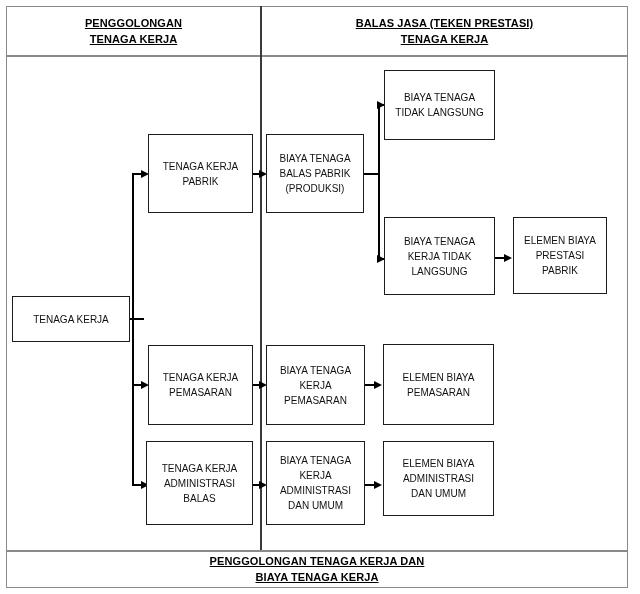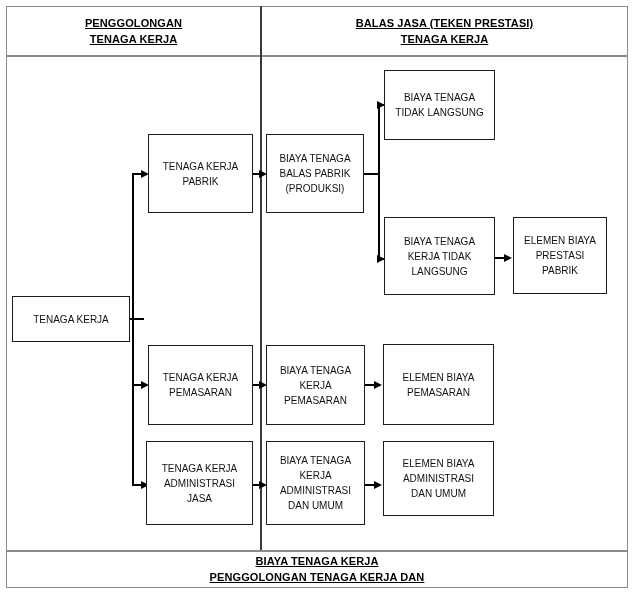--- a/index.html
+++ b/index.html
@@ -196,21 +196,21 @@
     <div>
       <span>TENAGA KERJA</span>
       <span>PEMASARAN</span>
     </div>
   </div>
 
   <div class="box" style="left:146px; top:441px; width:107px; height:84px;">
     <div>
       <span>TENAGA KERJA</span>
       <span>ADMINISTRASI</span>
-      <span>JASA</span>
+      <span>BALAS</span>
     </div>
   </div>
 
   <div class="box" style="left:266px; top:134px; width:98px; height:79px;">
     <div>
       <span>BIAYA TENAGA</span>
       <span>BALAS PABRIK</span>
       <span>(PRODUKSI)</span>
     </div>
   </div>
@@ -264,17 +264,17 @@
 
   <div class="box" style="left:383px; top:441px; width:111px; height:75px;">
     <div>
       <span>ELEMEN BIAYA</span>
       <span>ADMINISTRASI</span>
       <span>DAN UMUM</span>
     </div>
   </div>
 
   <div class="band footer-band">
+    <span class="line">PENGGOLONGAN TENAGA KERJA DAN</span>
     <span class="line">BIAYA TENAGA KERJA</span>
-    <span class="line">PENGGOLONGAN TENAGA KERJA DAN</span>
   </div>
 
 </div>
 
 </body></html>

